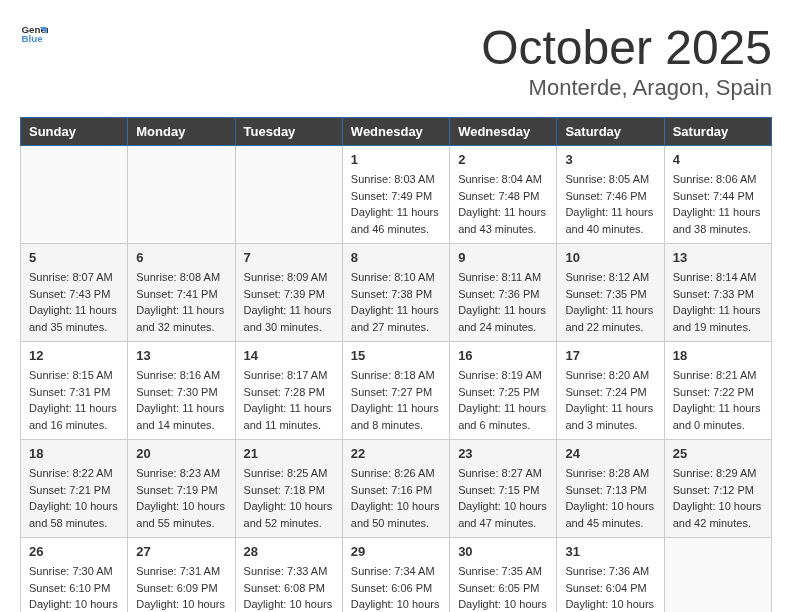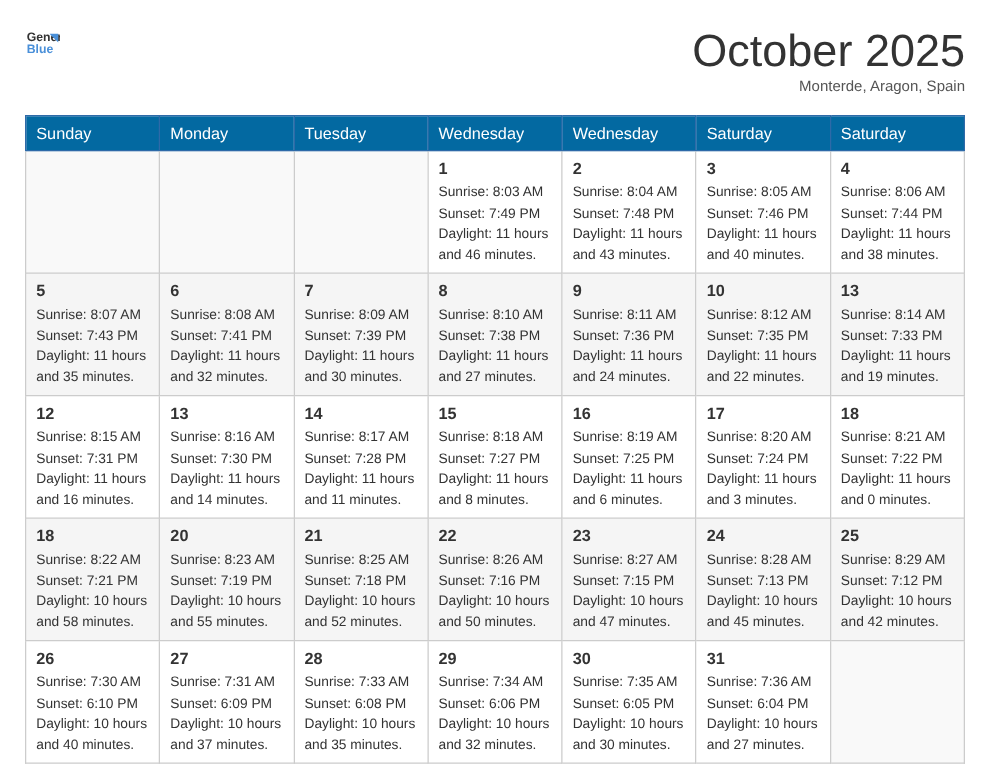--- a/index.html
+++ b/index.html
@@ -22,41 +22,41 @@
       gap: 4px;
     }
     .logo-icon {
       width: 28px;
       height: 28px;
     }
     .title-block {
       text-align: right;
     }
     .month-title {
-      font-size: 36px;
+      font-size: 48px;
       font-weight: normal;
       color: #333;
       margin-left: 16px;
     }
     .subtitle {
-      font-size: 12px;
+      font-size: 22px;
       color: #555;
     }
     .calendar {
       width: 100%;
       border-collapse: collapse;
       border: 1px solid #ccc;
     }
     .calendar th {
-      background-color: #0369a1;
+      background-color: #404040;
       color: white;
       text-align: left;
       padding: 6px 8px;
       font-size: 13px;
-      font-weight: normal;
+      font-weight: bold;
       border: 1px solid #2e6aa8;
     }
     .calendar td {
       vertical-align: top;
       padding: 6px 8px;
       font-size: 11px;
       color: #333;
       border: 1px solid #ccc;
       width: calc(100% / 7);
       min-height: 90px;

